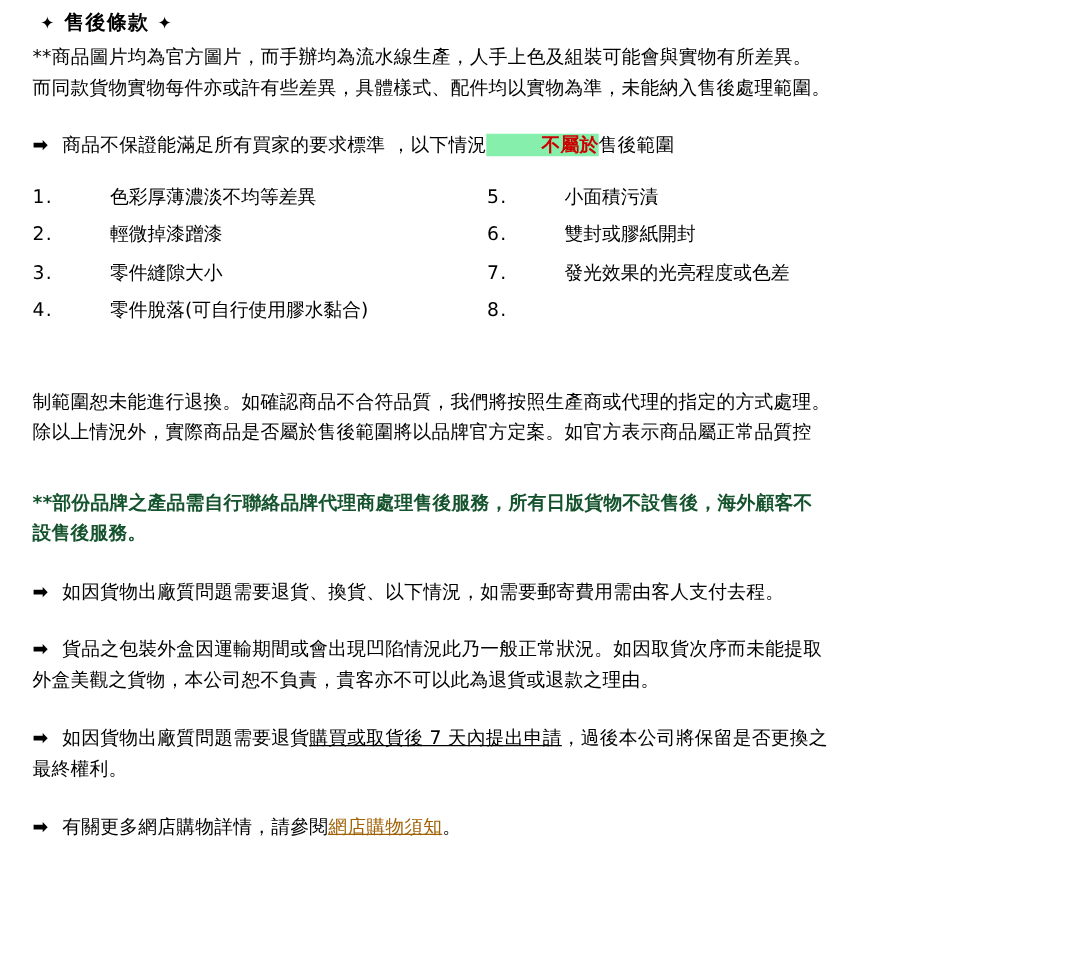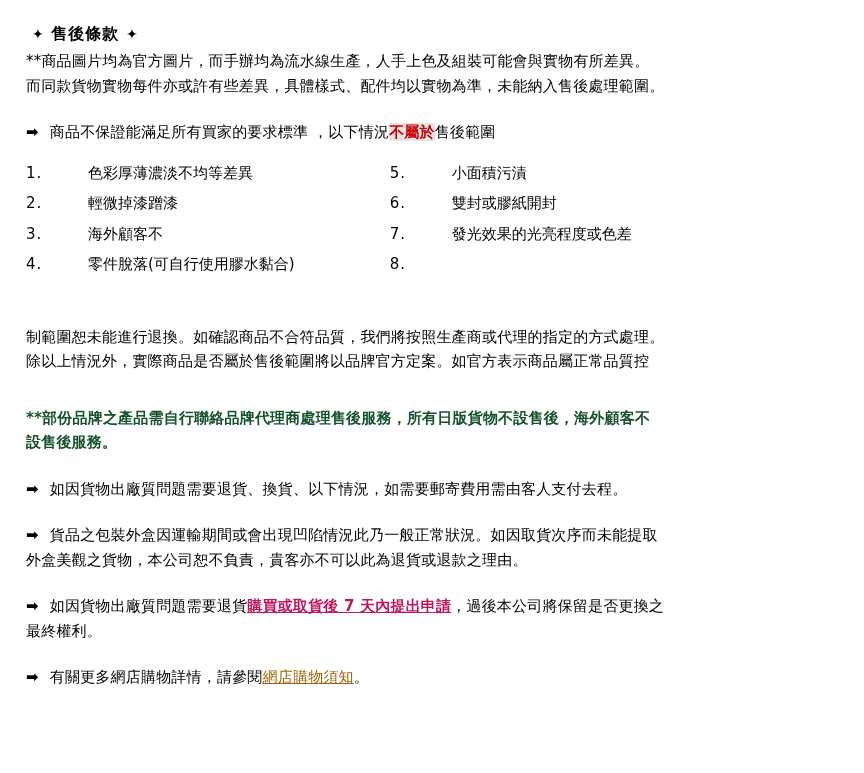--- a/index.html
+++ b/index.html
@@ -13,21 +13,20 @@
     font-family: "DejaVu Sans", "Liberation Sans", sans-serif;
     color: #000000;
     font-size: 15px;
     line-height: 1.5;
     overflow: hidden;
   }
   .page {
     padding: 6px 14px 0 26px;
     box-sizing: border-box;
     width: 750px;
-    margin-top: 16px;
   }
   .title-line {
     font-size: 16px;
     font-weight: bold;
     letter-spacing: 1px;
     margin: 0 0 4px 6px;
   }
   .title-line .diamond {
     font-size: 14px;
   }
@@ -38,31 +37,32 @@
   }
   .block {
     margin-bottom: 14px;
   }
   .arrow {
     font-family: "DejaVu Sans", sans-serif;
     font-weight: bold;
     margin-right: 6px;
   }
   .hl-yellow {
-    background: #e5e5e5;
+    background: #86efac;
     color: #cc0000;
     font-weight: bold;
+    padding-left: 44px;
   }
   .red-bold {
     color: #14532d;
     font-weight: bold;
   }
   .red-underline {
-    color: #be185d;
-    font-weight: bold;
+    color: #000000;
+    font-weight: normal;
     text-decoration: underline;
   }
   .blue-link {
     color: #a16207;
     text-decoration: underline;
   }
   .list-wrap {
     display: flex;
     margin: 18px 0 22px 0;
   }
@@ -121,21 +121,21 @@
       <div class="li">
         <span class="num">1.</span>
         <span class="txt">色彩厚薄濃淡不均等差異</span>
       </div>
       <div class="li">
         <span class="num">2.</span>
         <span class="txt">輕微掉漆蹭漆</span>
       </div>
       <div class="li">
         <span class="num">3.</span>
-        <span class="txt">海外顧客不</span>
+        <span class="txt">零件縫隙大小</span>
       </div>
       <div class="li">
         <span class="num">4.</span>
         <span class="txt">零件脫落(可自行使用膠水黏合)</span>
       </div>
     </div>
     <div class="list-col right">
       <div class="li">
         <span class="num">5.</span>
         <span class="txt">小面積污漬</span>

